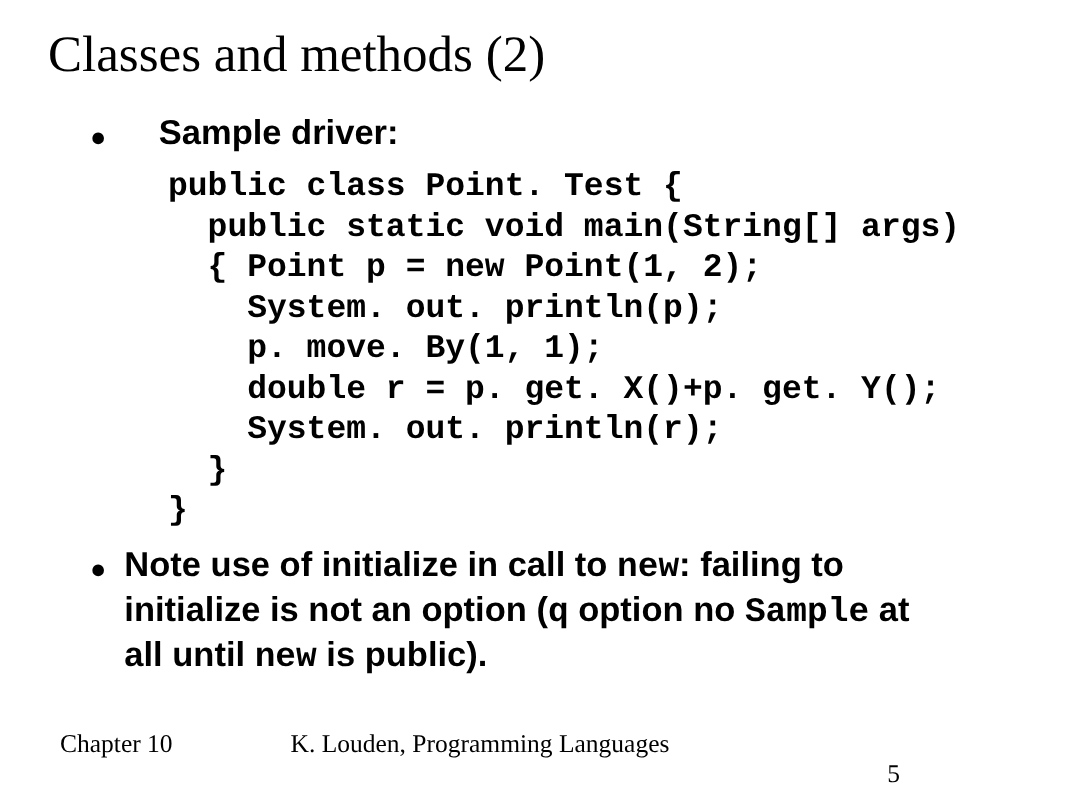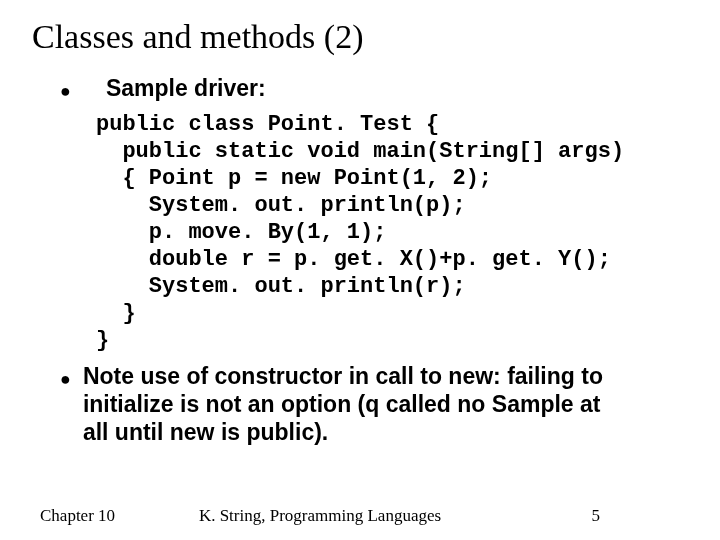--- a/index.html
+++ b/index.html
@@ -41,39 +41,40 @@
     font-size: 23px;
     line-height: 28px;
     margin-left: 23px;
   }
   .codeblock {
     font-family: "Courier New", Courier, monospace;
     font-size: 22px;
     line-height: 27px;
     white-space: pre;
     font-weight: bold;
-    margin-left: 36px;
+    margin-left: 52px;
   }
   .note {
     font-family: Arial, Helvetica, sans-serif;
     font-size: 23px;
     line-height: 28px;
     font-weight: bold;
   }
   .note .mono {
-    font-family: Liberation Sans, sans-serif;
+    font-family: Liberation Mono, monospace;
   }
   .footer {
     position: absolute;
     bottom: 14px;
     left: 40px;
     right: 40px;
     display: flex;
     justify-content: flex-start;
     font-size: 17px;
+    flex-direction: column;
   }
   .footer .center {
     position: absolute;
     left: 0; right: 0;
     text-align: center;
   }
   .footer .right {
     margin-left: auto;
   }
 </style>
@@ -95,23 +96,23 @@
     System. out. println(p);
     p. move. By(1, 1);
     double r = p. get. X()+p. get. Y();
     System. out. println(r);
   }
 }</div>
 
   <div class="bullet">
     <span class="dot">●</span>
     <span class="note">
-      <span>Note use of constructor in call to </span><span class="mono">new</span><span>: failing to initialize is not an option (</span><span class="mono">q</span><span> called no </span><span class="mono">Sample</span><span> at all until </span><span class="mono">new</span><span> is public).</span>
+      <span>Note use of initialize in call to </span><span class="mono">new</span><span>: failing to initialize is not an option (</span><span class="mono">q</span><span> option no </span><span class="mono">Sample</span><span> at all until </span><span class="mono">new</span><span> is public).</span>
     </span>
   </div>
 
   <div class="footer">
     <span>Chapter 10</span>
-    <span class="center">K. String, Programming Languages</span>
+    <span class="center">K. Louden, Programming Languages</span>
     <span class="right">5</span>
   </div>
 
 </div>
 
 </body></html>

